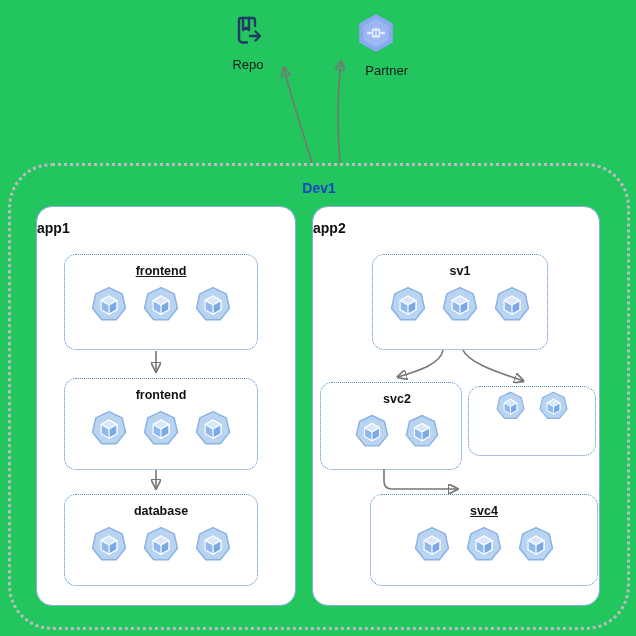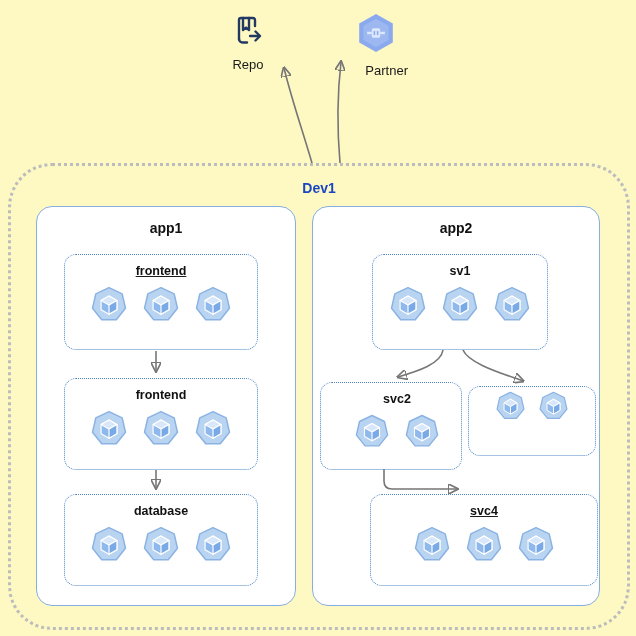--- a/index.html
+++ b/index.html
@@ -1,32 +1,32 @@
 <!DOCTYPE html>
 <html><head>
 <meta charset="utf-8">
 <style>
   html,body{margin:0;padding:0;background:#ffffff;}
   #canvas{
-    position:relative;width:636px;height:636px;background:#fef9c3;
+    position:relative;width:636px;height:636px;background:#22c55e;
     font-family:"Liberation Sans", sans-serif;color:#1a1a1a;overflow:hidden;
   }
   .edges{position:absolute;left:0;top:0;pointer-events:none;}
   .edges path{stroke:#767676;stroke-width:1.6;fill:none;}
   .ext-icon{position:absolute;}
   .ext-label{position:absolute;font-size:13px;color:#1a1a1a;text-align:center;}
   .dev{
     position:absolute;left:8px;top:163px;width:616px;height:461px;
     border:3px dotted #bcbcbc;border-radius:44px;background:transparent;
   }
   .dev-label{text-align:center;margin-top:14px;font-weight:bold;font-size:14px;color:#1947c2;}
   .app{
     position:absolute;background:#ffffff;border:1.5px solid #86aede;border-radius:16px;
   }
-  .app-label{text-align:center;font-weight:bold;font-size:14px;margin-top:13px;color:#111;}
+  .app-label{font-weight:bold;font-size:14px;margin-top:13px;color:#111;}
   #app1{left:36px;top:206px;width:258px;height:398px;}
   #app2{left:312px;top:206px;width:286px;height:398px;}
   .service{
     position:absolute;border:1.6px dotted #4e86c8;border-radius:12px;background:#fff;
   }
   .service-label{text-align:center;font-weight:bold;font-size:12.5px;margin-top:9px;color:#111;}
   .pods{display:flex;justify-content:center;align-items:center;gap:14px;margin-top:8px;}
   .compact .service-label{margin-top:6px;}
   .compact .pods{margin-top:4px;gap:12px;}
   #svc-frontend{left:64px;top:254px;width:192px;height:94px;text-decoration:underline;}

